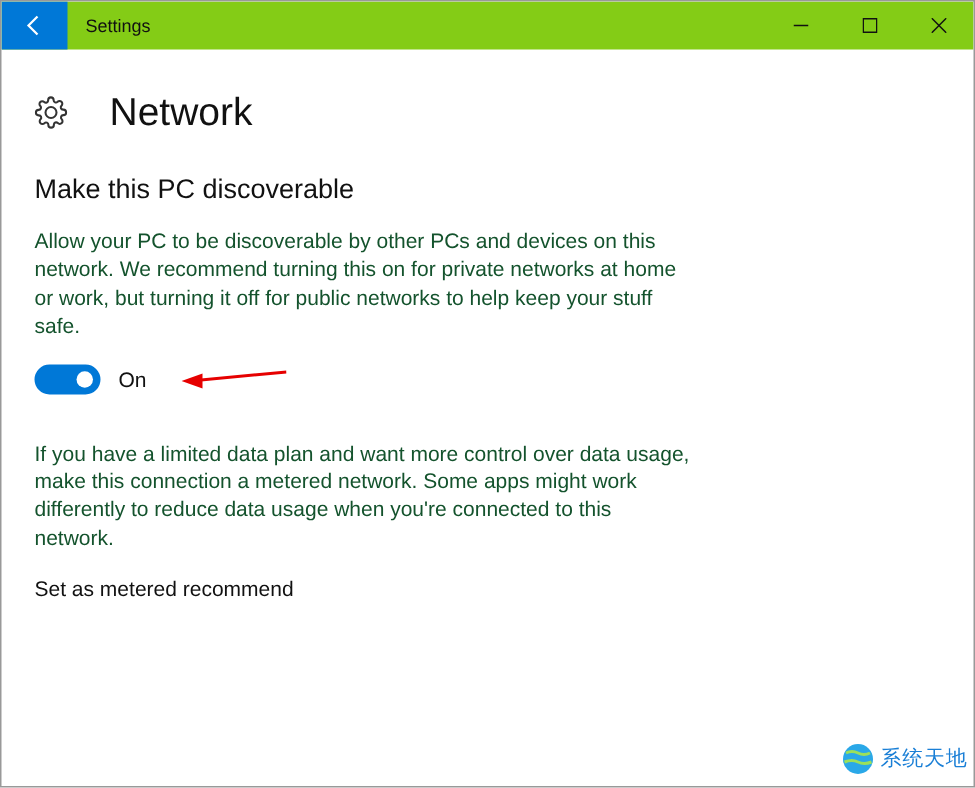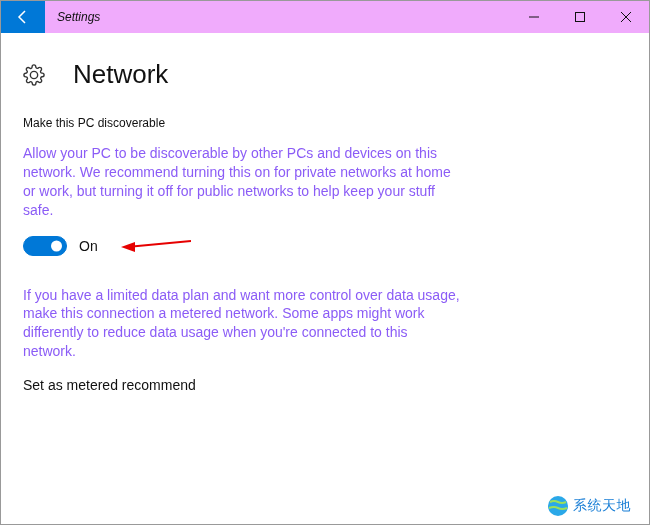--- a/index.html
+++ b/index.html
@@ -9,22 +9,21 @@
       height: 525px;
       background: #fff;
       border: 1px solid #999;
       position: relative;
       overflow: hidden;
     }
     .titlebar {
       display: flex;
       align-items: stretch;
       height: 32px;
-      background: #f0abfc;
-      font-style: italic;
+      background: #84cc16;
     }
     .back-btn {
       width: 44px;
       background: #0078d7;
       display: flex;
       align-items: center;
       justify-content: center;
       color: #fff;
       cursor: pointer;
     }
@@ -65,27 +64,27 @@
       width: 22px;
       height: 22px;
       margin-right: 12px;
       color: #333;
     }
     .page-title {
       font-size: 26px;
       font-weight: 400;
     }
     .section-title {
-      font-size: 12px;
+      font-size: 18px;
       font-weight: 400;
       margin-bottom: 14px;
     }
     .section-desc {
       font-size: 14px;
-      color: #8b5cf6;
+      color: #14532d;
       line-height: 1.35;
       max-width: 440px;
       margin-bottom: 16px;
     }
     .toggle-row {
       display: flex;
       align-items: center;
       margin-bottom: 30px;
       position: relative;
     }
@@ -123,21 +122,21 @@
       left: 98px;
       top: 3px;
       pointer-events: none;
     }
     .subheading {
       font-size: 14px;
       margin-bottom: 8px;
     }
     .watermark {
       position: absolute;
-      right: 18px;
+      right: 4px;
       bottom: 6px;
       display: flex;
       align-items: center;
       gap: 3px;
     }
     .watermark .globe {
       width: 24px; height: 24px;
     }
     .watermark .wm-text {
       font-size: 14px;

